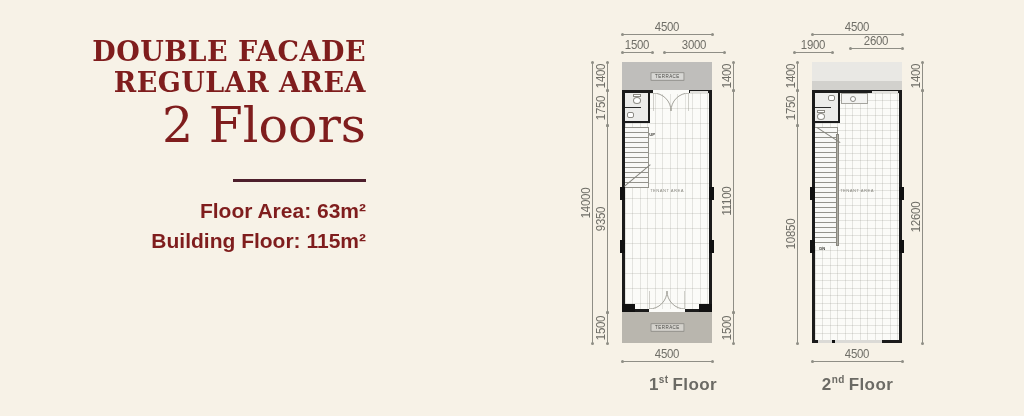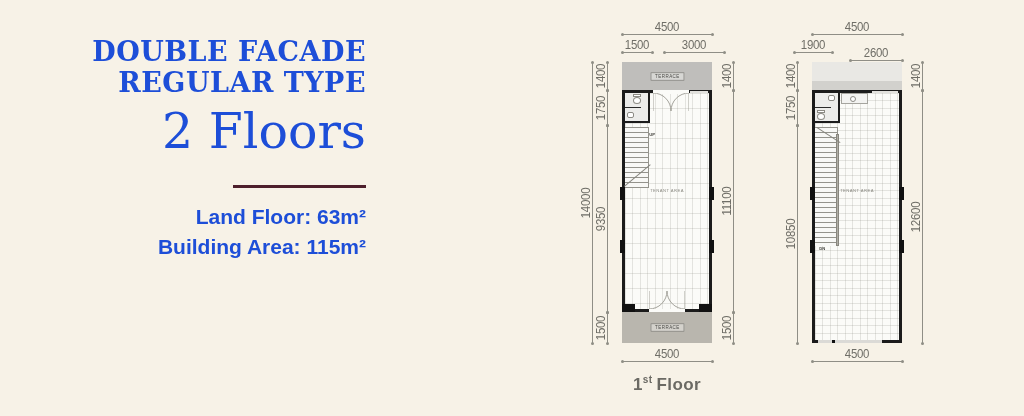--- a/index.html
+++ b/index.html
@@ -5,33 +5,33 @@
   * { margin:0; padding:0; box-sizing:border-box; }
   html,body { width:1024px; height:416px; }
   body {
     position:relative; width:1024px; height:416px;
     background:#f7f2e7; overflow:hidden;
     font-family:"Liberation Sans", sans-serif;
   }
   
   .info {
     position:absolute; left:60px; top:36px; width:306px;
-    text-align:right; color:#1d4ed8;
+    text-align:right; color:#7f1d1d;
   }
   .info .title {
     font-family:"DejaVu Serif", serif; font-weight:700;
     font-size:27px; line-height:31px; letter-spacing:.5px;
   }
   .info .size {
     font-family:"DejaVu Serif", serif; font-weight:700;
     font-size:68px; line-height:74px; letter-spacing:-2px; margin-top:14px;
   }
   .info .floors {
     font-family:"DejaVu Serif", serif; font-weight:400;
-    font-size:49px; line-height:56px; margin-top:6px;
+    font-size:49px; line-height:56px; margin-top:0;
   }
   .info .divider {
     width:133px; height:2.5px; background:#4e1f2c;
     margin:25px 0 14px auto;
   }
   .info .area { font-size:21px; font-weight:700; line-height:30px; }
 
   
   .plan { position:absolute; top:0; width:240px; height:416px; }
   #plan1 { left:560px; }
@@ -108,26 +108,26 @@
   }
   .floor-label sup { font-size:10px; }
   .floor-label .w { margin-left:4px; }
 </style>
 </head>
 <body>
 
 <div class="info">
   <div class="title">
     <div>DOUBLE FACADE</div>
-    <div>REGULAR TYPE</div>
+    <div>REGULAR AREA</div>
   </div>
   <div class="floors">2 Floors</div>
   <div class="divider"></div>
-  <div class="area">Land Floor: 63m²</div>
-  <div class="area">Building Area: 115m²</div>
+  <div class="area">Floor Area: 63m²</div>
+  <div class="area">Building Floor: 115m²</div>
 </div>
 
 <div class="plan" id="plan1">
 
   <div class="dim-h" style="left:62px;top:34px;width:90px">
       <span class="dlab">4500</span>
     </div>
   <div class="dim-h" style="left:62px;top:52px;width:30px">
       <span class="dlab">1500</span>
     </div>
@@ -197,34 +197,34 @@
   <div class="gapcover" style="left:89px;top:309px;width:36px;height:3px"></div>
   <svg class="door-svg" style="left:89px;top:291px;transform:scaleY(-1)" width="36" height="18" viewBox="0 0 36 18">
     <path d="M0,0 L0,18 M0,0 A18,18 0 0 1 18,18" fill="none" stroke="#9b9a92" stroke-width="0.9"></path>
     <path d="M36,0 L36,18 M36,0 A18,18 0 0 0 18,18" fill="none" stroke="#9b9a92" stroke-width="0.9"></path>
   </svg>
 
   <div class="terrace" style="left:62px;top:312px;width:90px;height:31px;background:#b9b6ae">
     <span class="terr-label">TERRACE</span>
   </div>
 
-  <div class="floor-label" style="left:22px;top:374px;width:170px">
+  <div class="floor-label" style="left:38px;top:374px;width:170px">
     <span>1</span><sup>st</sup><span class="w">Floor</span>
   </div>
 </div>
 
 <div class="plan" id="plan2">
 
   <div class="dim-h" style="left:32px;top:34px;width:90px">
       <span class="dlab">4500</span>
     </div>
   <div class="dim-h" style="left:14px;top:52px;width:38px">
       <span class="dlab">1900</span>
     </div>
-  <div class="dim-h" style="left:70px;top:60px;width:52px">
+  <div class="dim-h" style="left:70px;top:48px;width:52px">
       <span class="dlab">2600</span>
     </div>
   <div class="dim-v" style="left:17px;top:62px;height:28px">
       <span class="dlab">1400</span>
     </div>
   <div class="dim-v" style="left:17px;top:90px;height:35px">
       <span class="dlab">1750</span>
     </div>
   <div class="dim-v" style="left:17px;top:125px;height:218px">
       <span class="dlab">10850</span>
@@ -263,13 +263,16 @@
   <div class="tenant" style="left:32px;top:188px;width:90px">TENANT AREA</div>
 
   <div class="pillar" style="left:30px;top:187px"></div>
   <div class="pillar" style="left:30px;top:240px"></div>
   <div class="pillar" style="left:119px;top:187px"></div>
   <div class="pillar" style="left:119px;top:240px"></div>
 
   <div class="win-strip" style="left:38px;top:340px;width:64px;height:3px;background:#dbdad6"></div>
   <div class="corner-blk" style="left:52px;top:340px;width:3px;height:3px"></div>
 
+  <div class="floor-label" style="left:0px;top:374px;width:155px">
+    <span>2</span><sup>nd</sup><span class="w">Floor</span>
+  </div>
 </div>
 
 </body></html>

